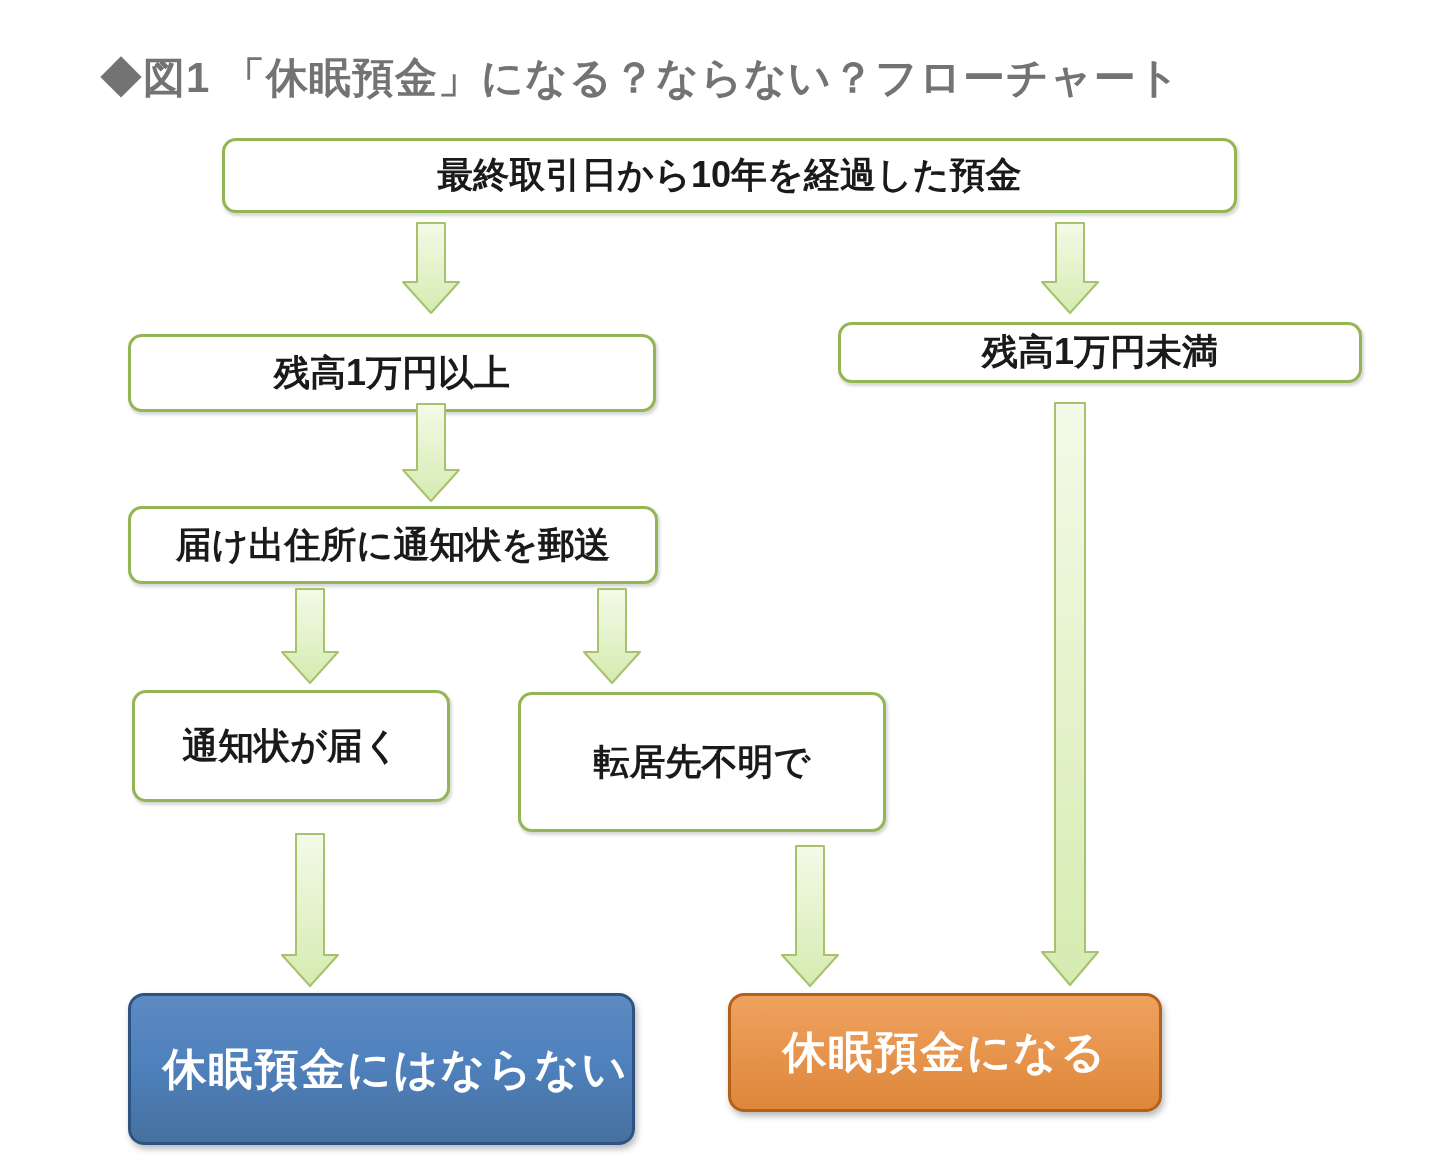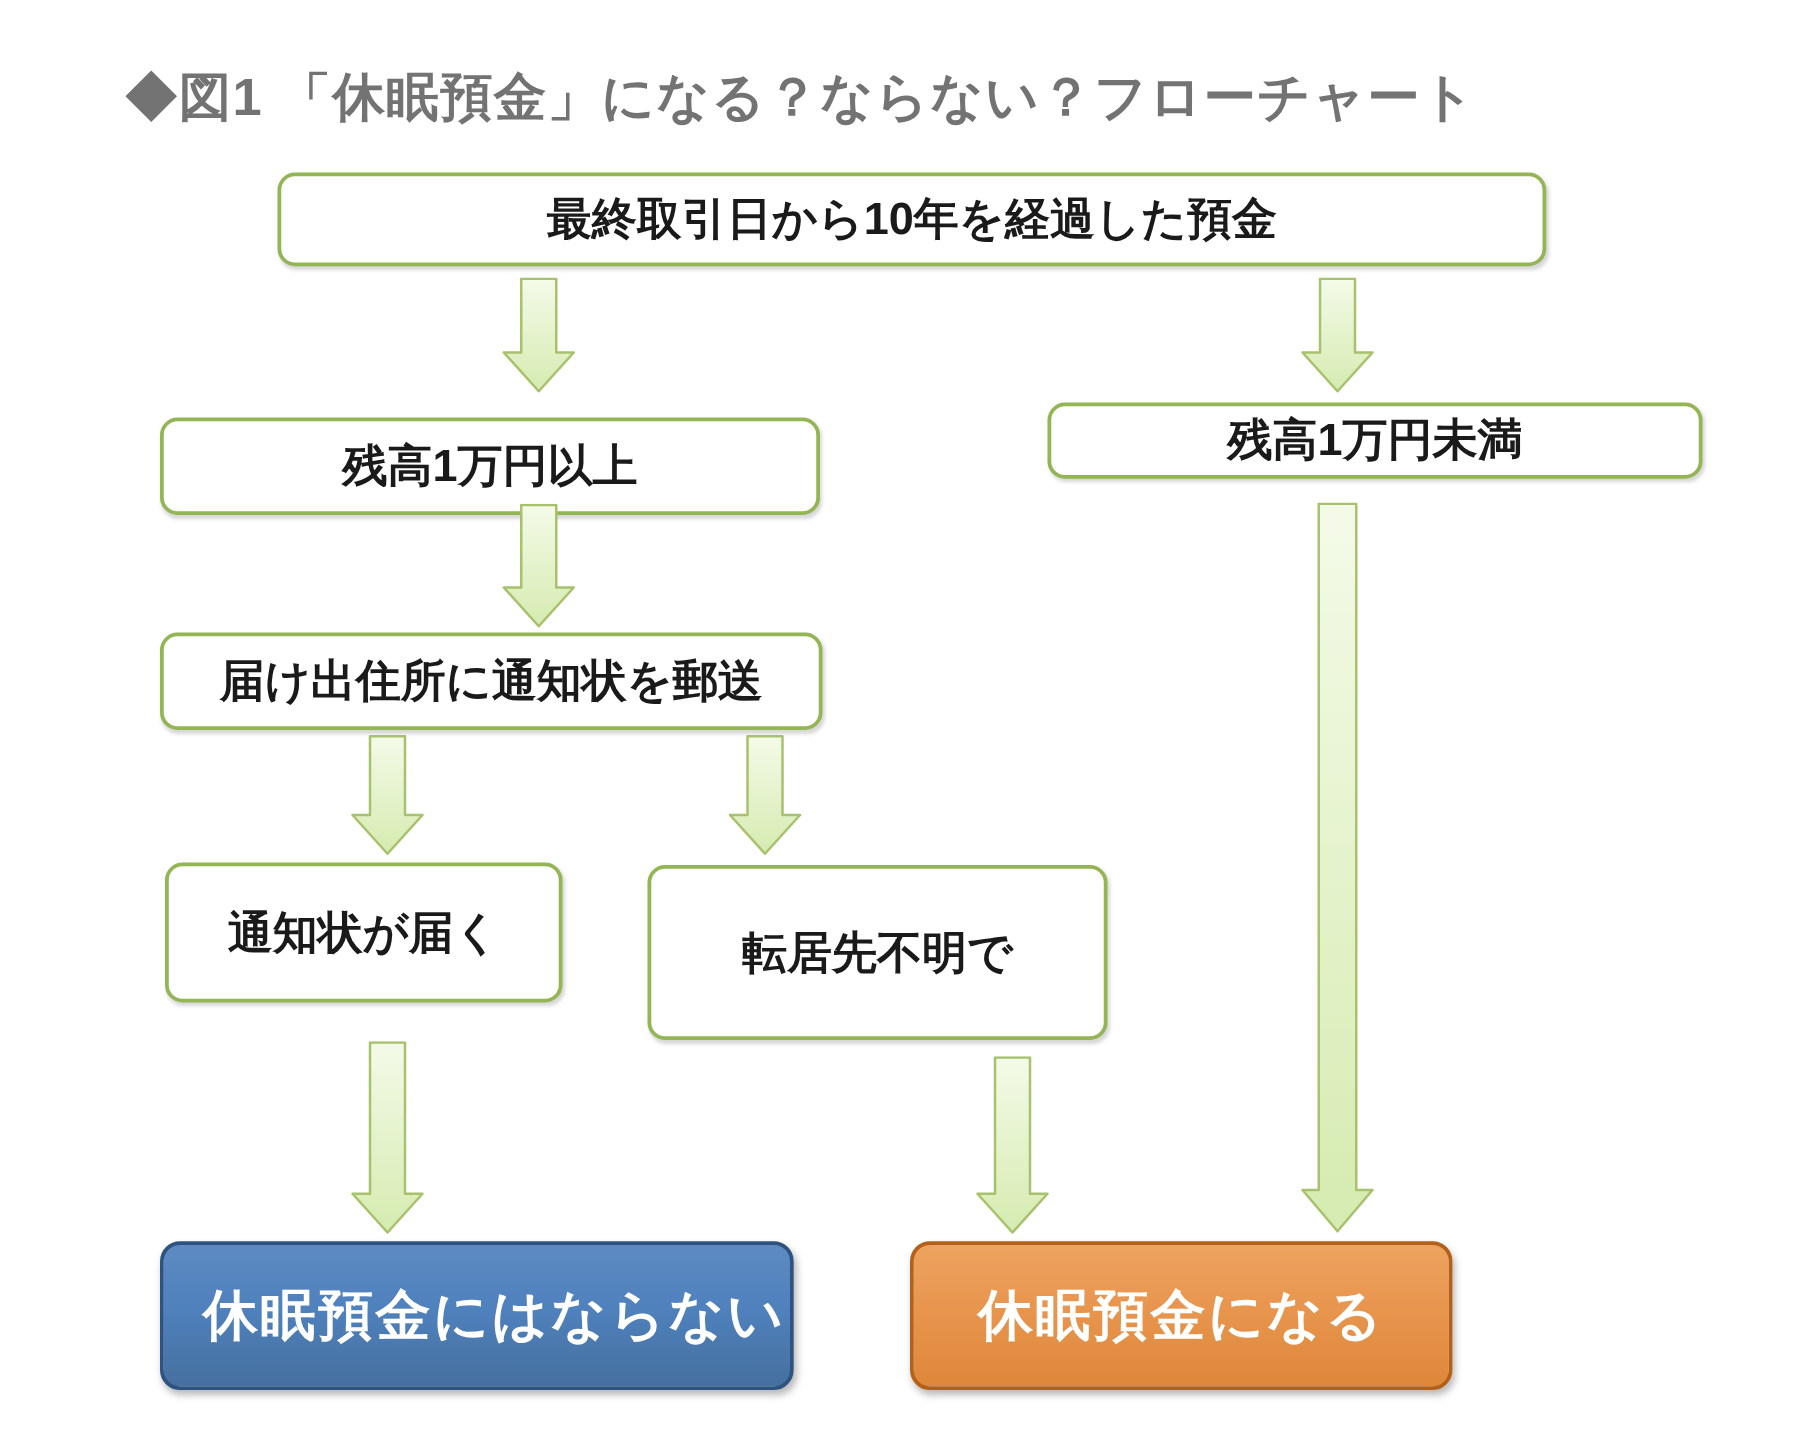--- a/index.html
+++ b/index.html
@@ -36,21 +36,21 @@
   .n-received{left:132px;top:690px;width:318px;height:112px;font-size:36px;}
   .n-notreceived{left:518px;top:692px;width:368px;height:140px;flex-direction:column;font-size:35px;line-height:1.32;gap:36px;}
   .n-outcome{
     border-radius:16px;
     font-size:44px;
     color:#ffffff;
     letter-spacing:2px;
     box-shadow:2px 4px 6px rgba(100,100,100,0.45);
   }
   .n-notdormant{
-    left:128px;top:993px;width:507px;height:119px;
+    left:128px;top:993px;width:507px;height:152px;
     background:linear-gradient(180deg,#5d8ac1 0%,#4f81bd 45%,#46709e 100%);
     border:3.5px solid #2f5380;
     padding-left:28px;
   }
   .n-dormant{
     left:728px;top:993px;width:434px;height:119px;
     background:linear-gradient(180deg,#eda35f 0%,#e8954e 45%,#dd873a 100%);
     border:3.5px solid #b2601a;
   }
   .arrow{position:absolute;}

